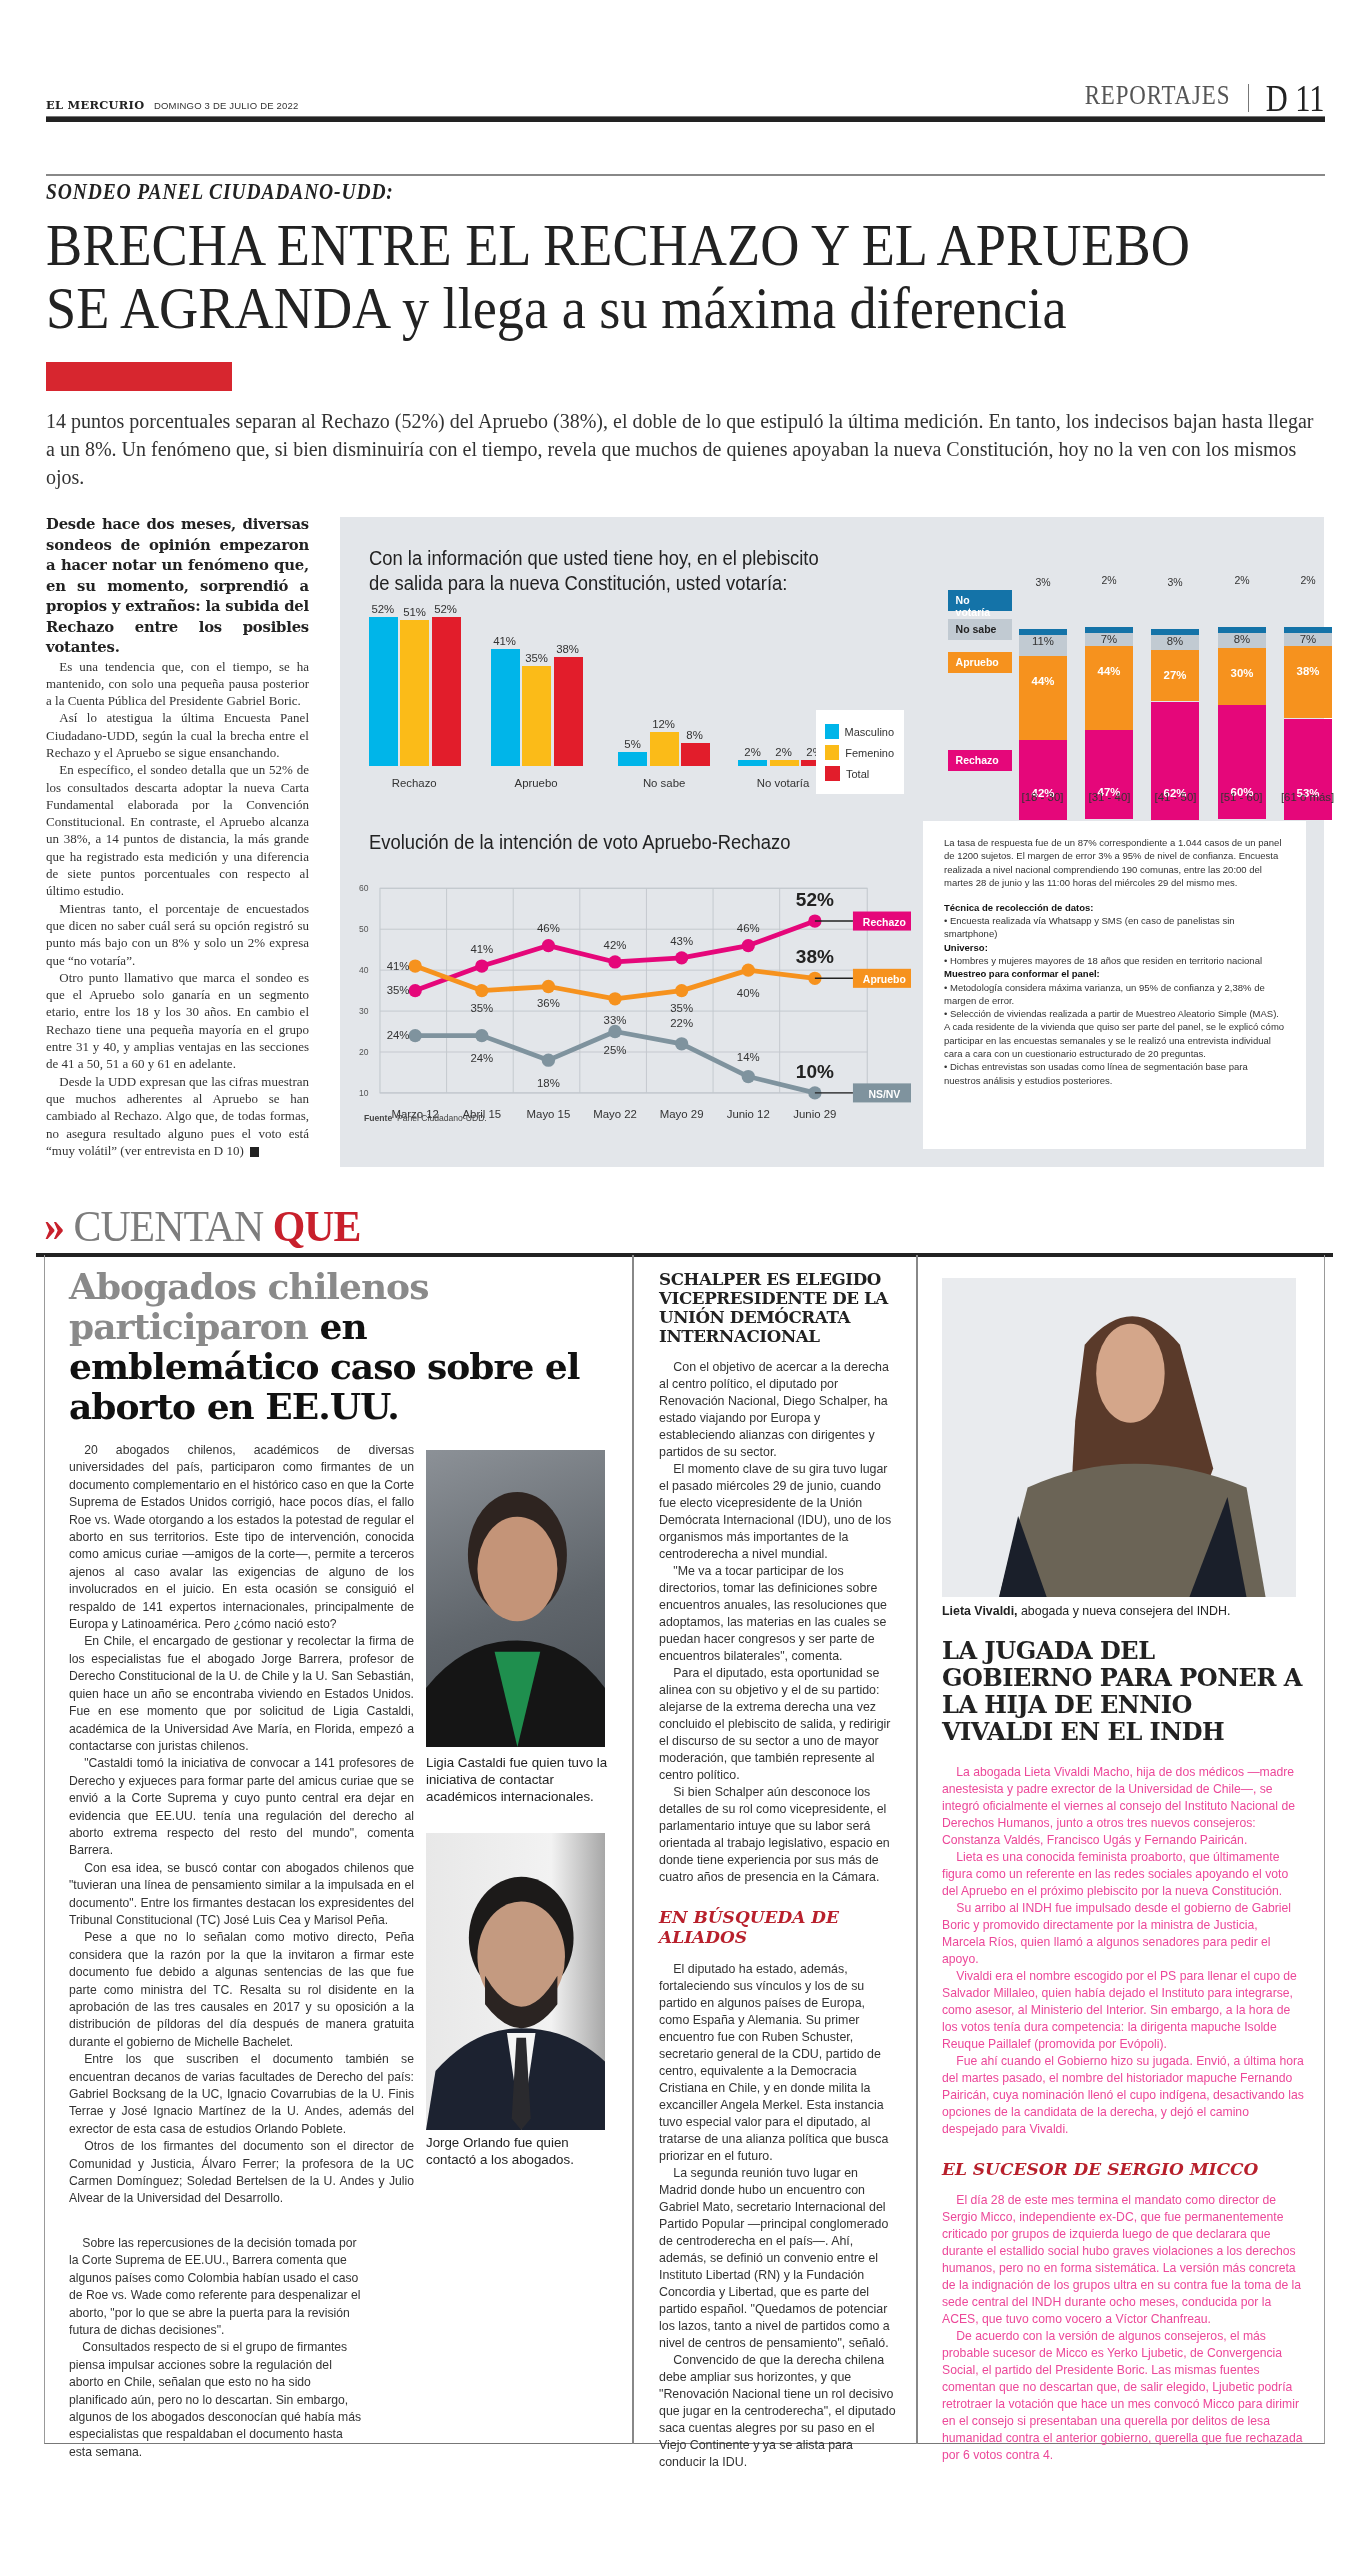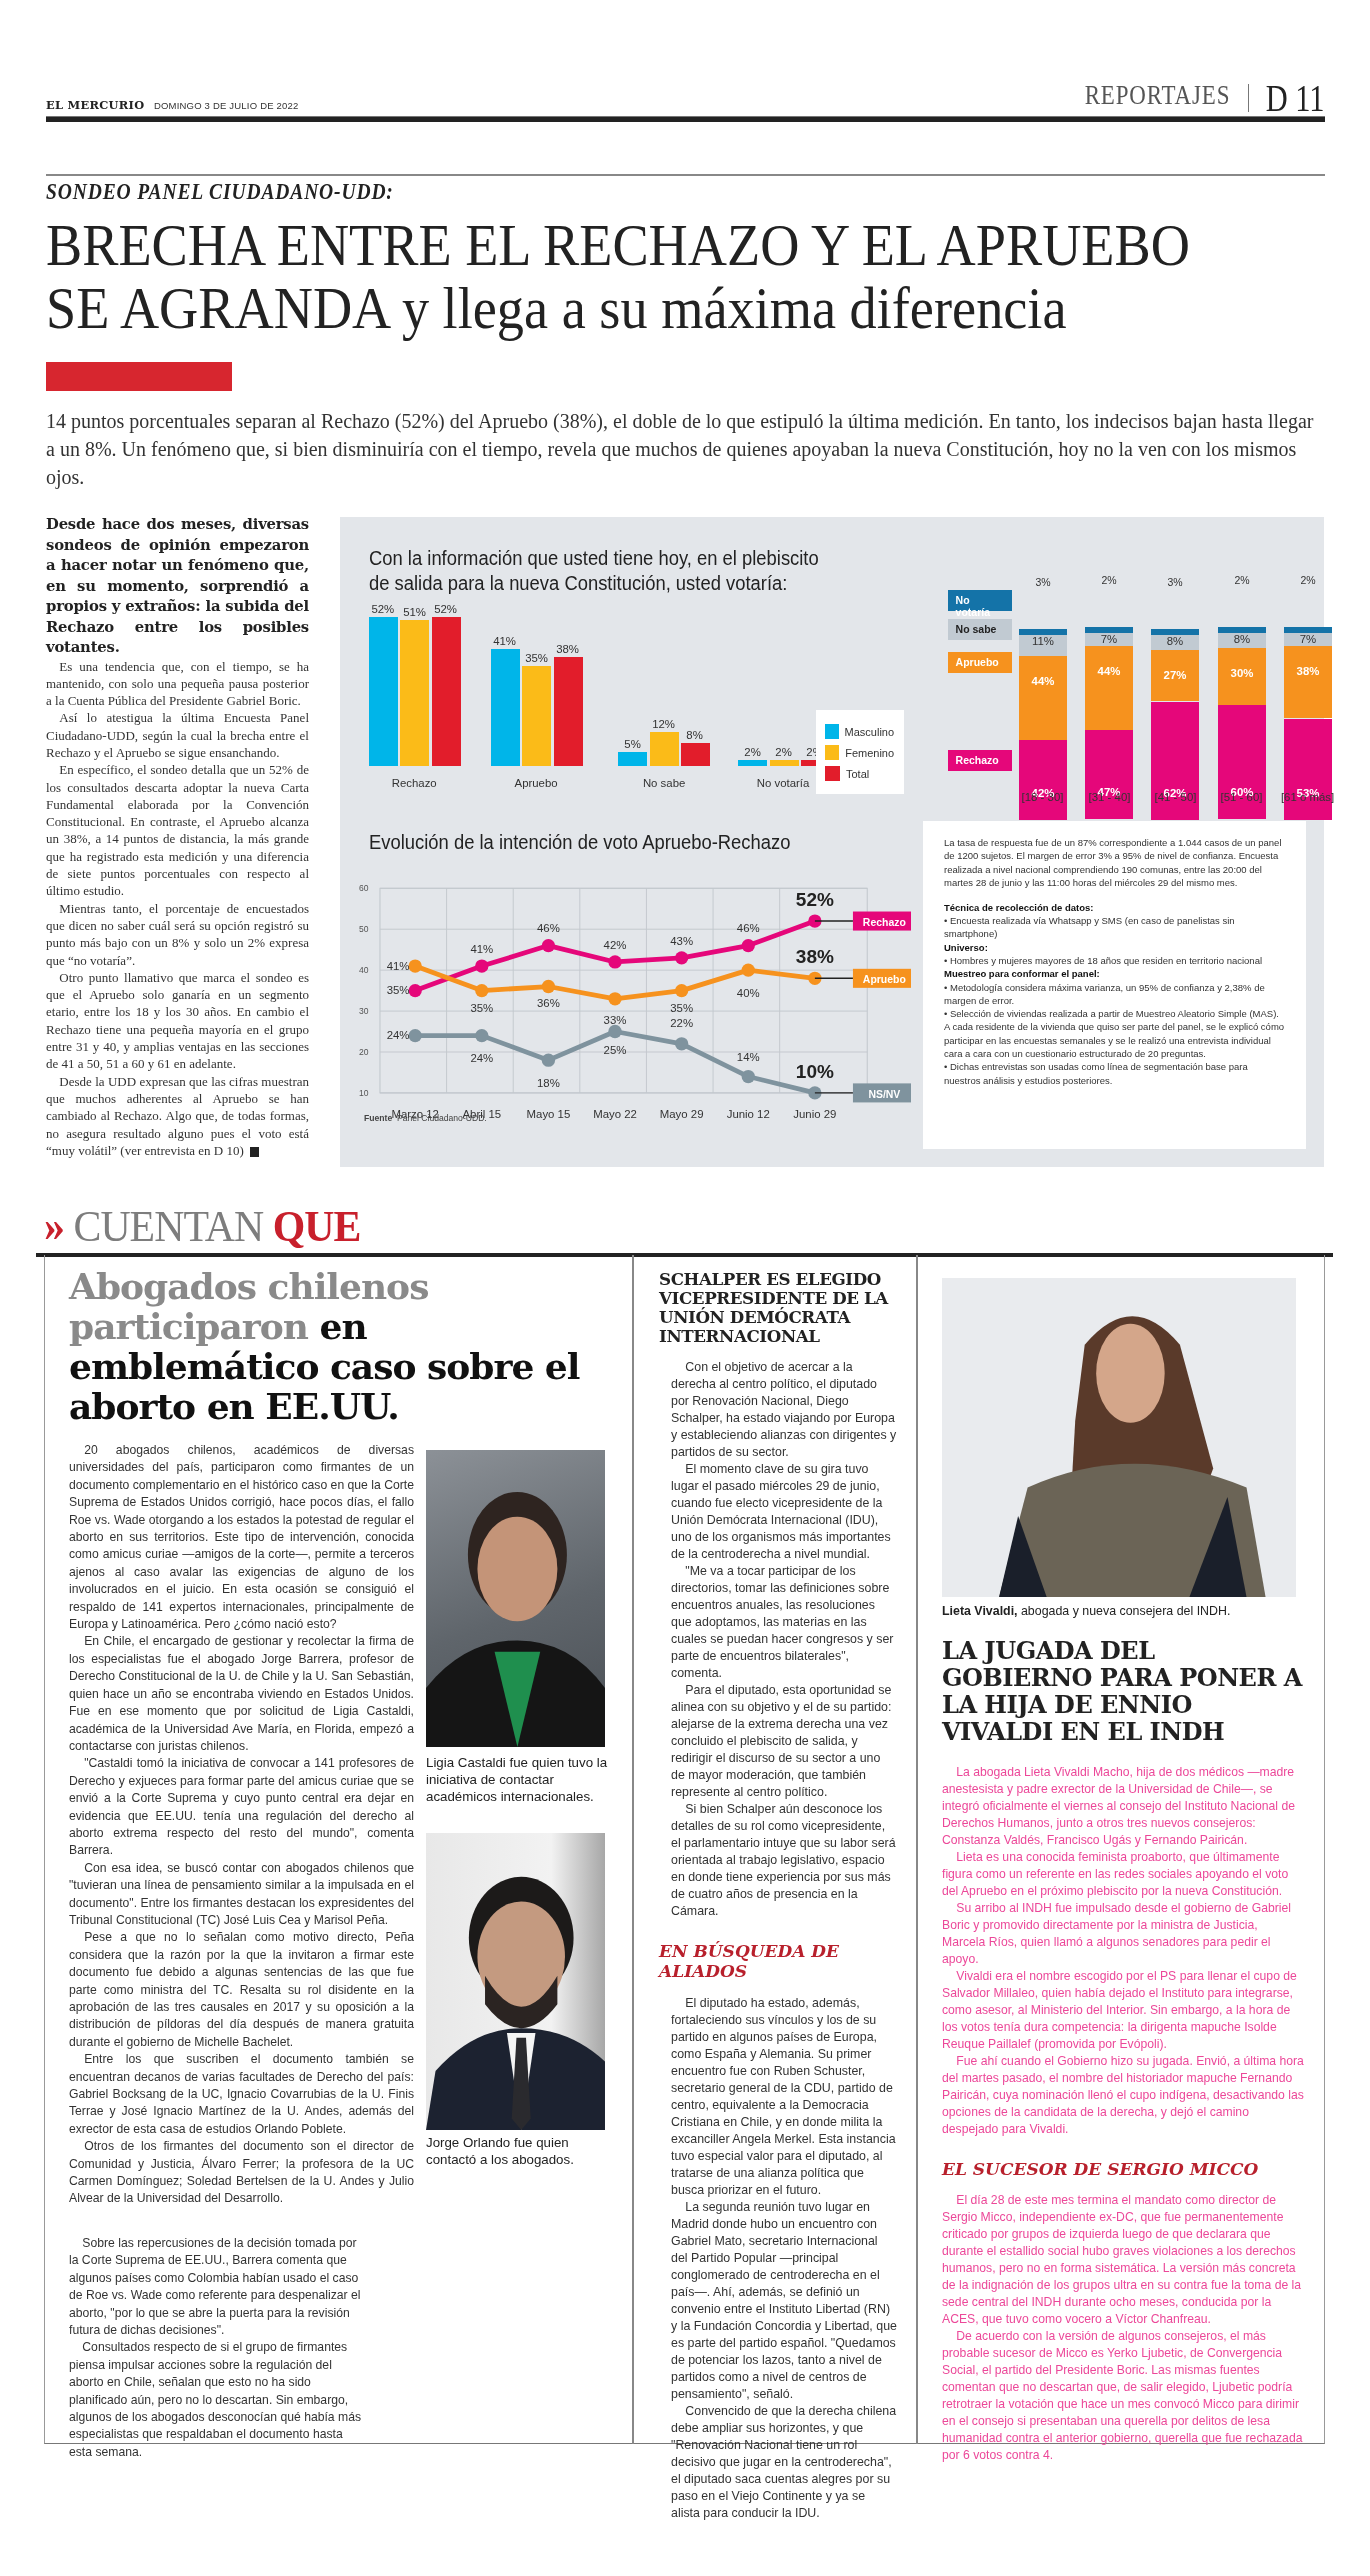--- a/index.html
+++ b/index.html
@@ -56,21 +56,21 @@
   .ab-head .grey { color: #8a8a8a; }
   .ab-body { left: 69px; top: 1442px; width: 345px; font-family: "Liberation Sans", sans-serif; font-size: 12.2px; line-height: 17.4px; color: #333; text-align: justify; }
   .ab-body p { text-indent: 15.2px; }
   .ab-body-wide { left: 69px; top: 2235px; width: 300px; font-family: "Liberation Sans", sans-serif; font-size: 12.2px; line-height: 17.4px; color: #333; }
   .ab-body-wide p { text-indent: 13.3px; }
   .photo { background: #888; overflow: hidden; }
   .caption { font-family: "Liberation Sans", sans-serif; font-size: 13.3px; line-height: 17px; color: #222; }
   .mid-col { left: 659px; top: 1270px; width: 238px; }
   .mid-head { font-family: "DejaVu Serif", serif; font-weight: bold; font-size: 16.7px; line-height: 19px; color: #222; letter-spacing: -0.4px; }
   .mid-body { font-family: "Liberation Sans", sans-serif; font-size: 12.4px; line-height: 17px; color: #333; margin-top: 13.3px; }
-  .mid-body p { text-indent: 14.3px; margin-left: 12px; }
+  .mid-body p { text-indent: 14.3px; }
   .sub-red { font-family: "DejaVu Serif", serif; font-weight: bold; font-style: italic; color: #b8202c; font-size: 17px; line-height: 20px; margin: 21px 0 13.3px; }
   .right-col { left: 942px; top: 1278px; width: 362px; }
   .right-head { font-family: "DejaVu Serif", serif; font-weight: bold; font-size: 24px; line-height: 27px; color: #222; letter-spacing: -0.5px; margin-top: 17px; }
   .right-body { font-family: "Liberation Sans", sans-serif; font-size: 12.2px; line-height: 17px; color: #ec4899; margin-top: 19px; }
   .right-body p { text-indent: 14.3px; }
 </style>
 </head>
 <body>
 
 <div class="abs masthead">

